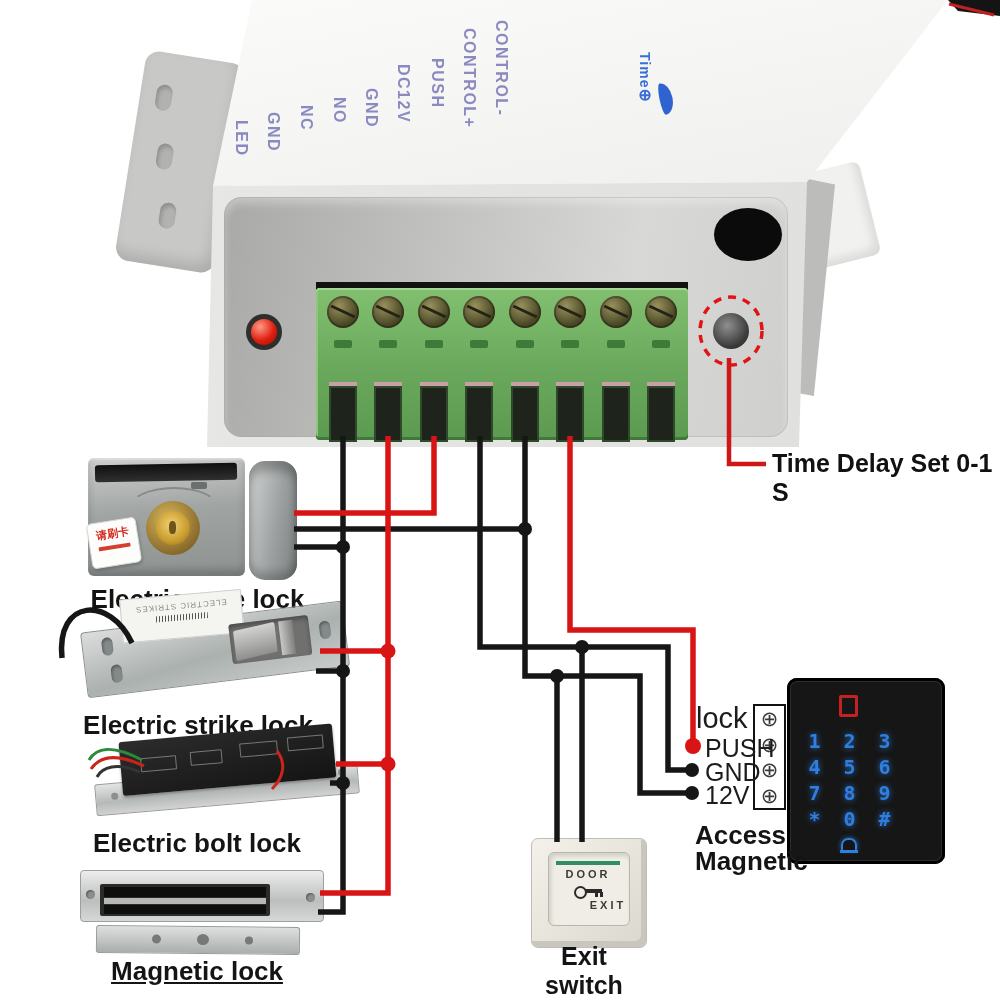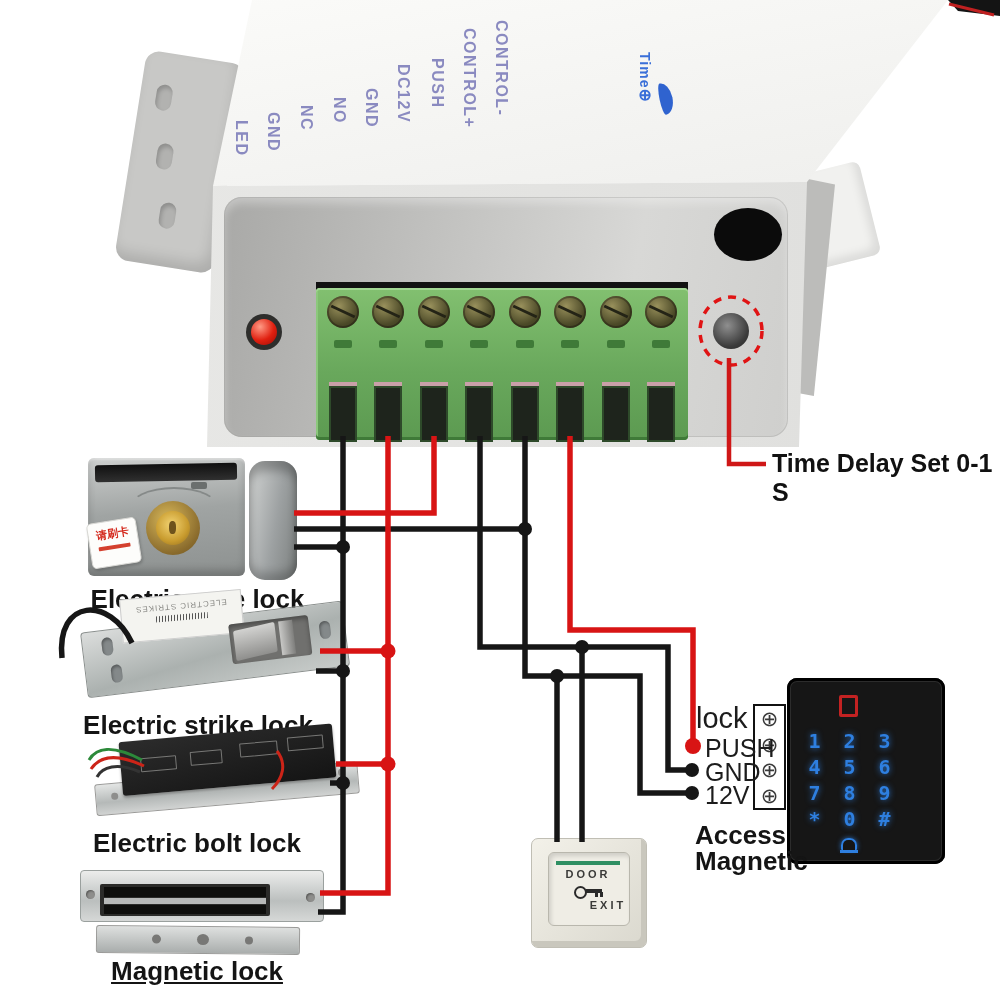--- a/index.html
+++ b/index.html
@@ -282,20 +282,21 @@
   <div class="abs exit-inner"></div>
   <div class="abs exit-green"></div>
   <div class="exit-word" style="left:548px;top:868px;">DOOR</div>
   <div class="abs key-ic">
     <div class="key-ring"></div>
     <div class="key-stem"></div>
     <div class="key-t1"></div>
     <div class="key-t2"></div>
   </div>
   <div class="exit-word" style="left:548px;top:899px;margin-left:20px;">EXIT</div>
+  <div class="caption" style="left:519px;top:942px;width:130px;font-size:25px;">Exit switch</div>
 
   <div class="abs pad"></div>
   <div class="abs pad-red"></div>
   <div class="abs pad-grid">
     <span>1</span>
     <span>2</span>
     <span>3</span>
     <span>4</span>
     <span>5</span>
     <span>6</span>

